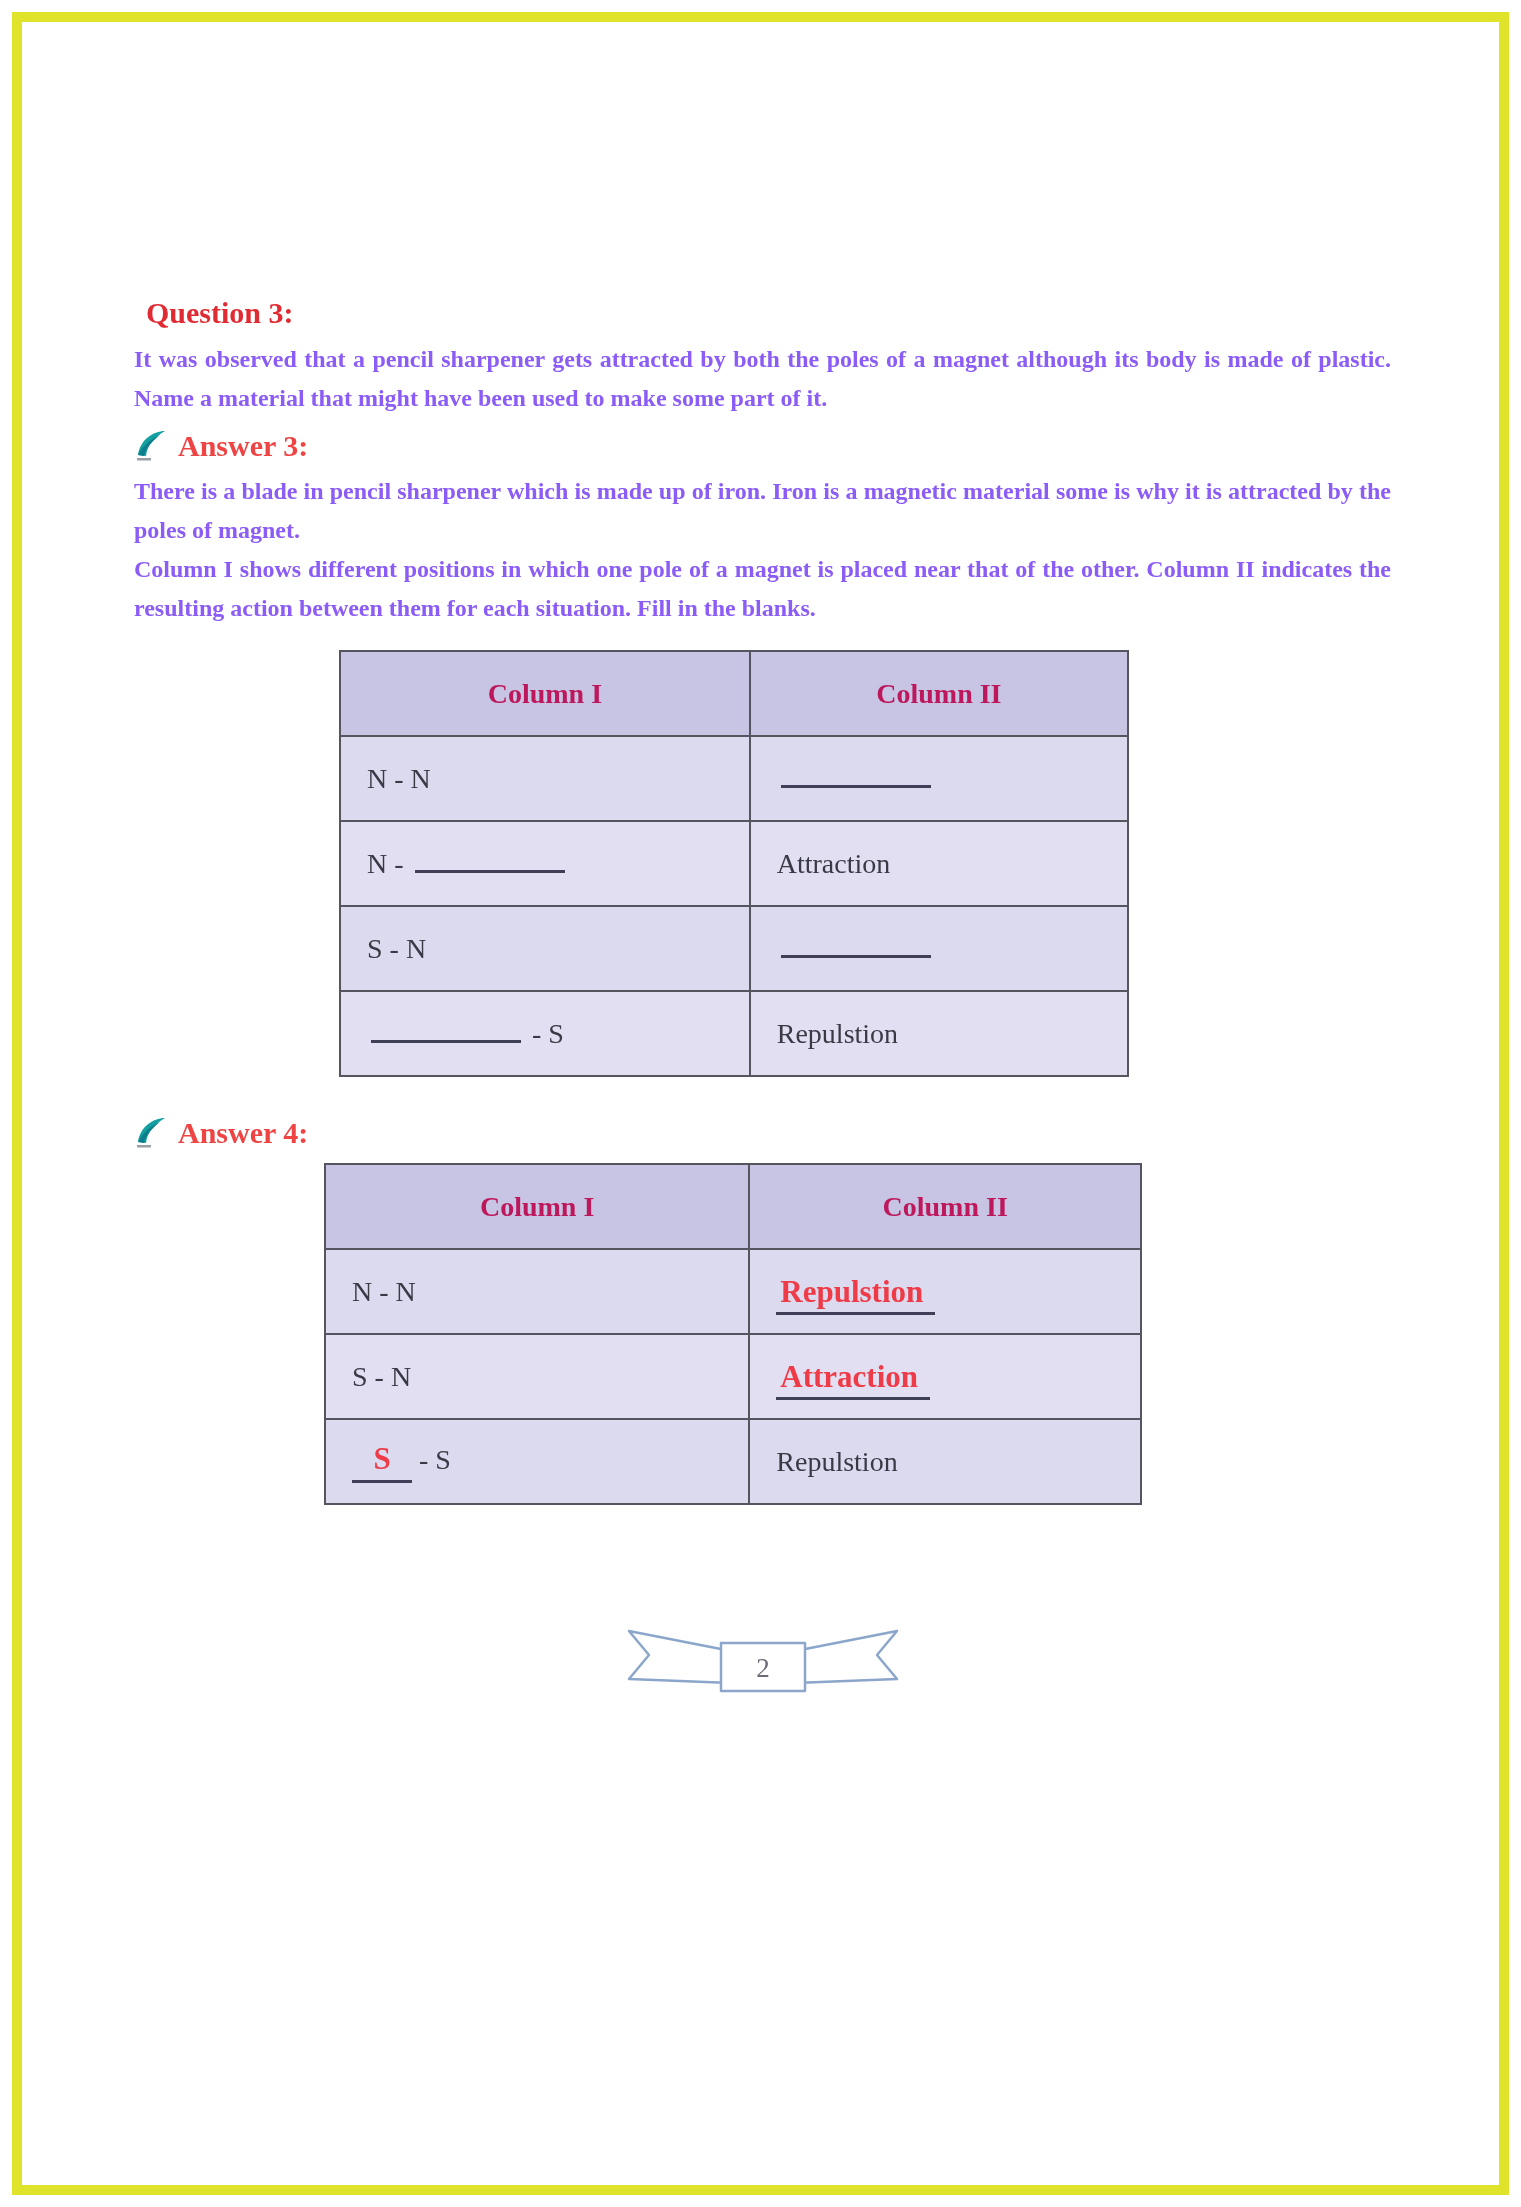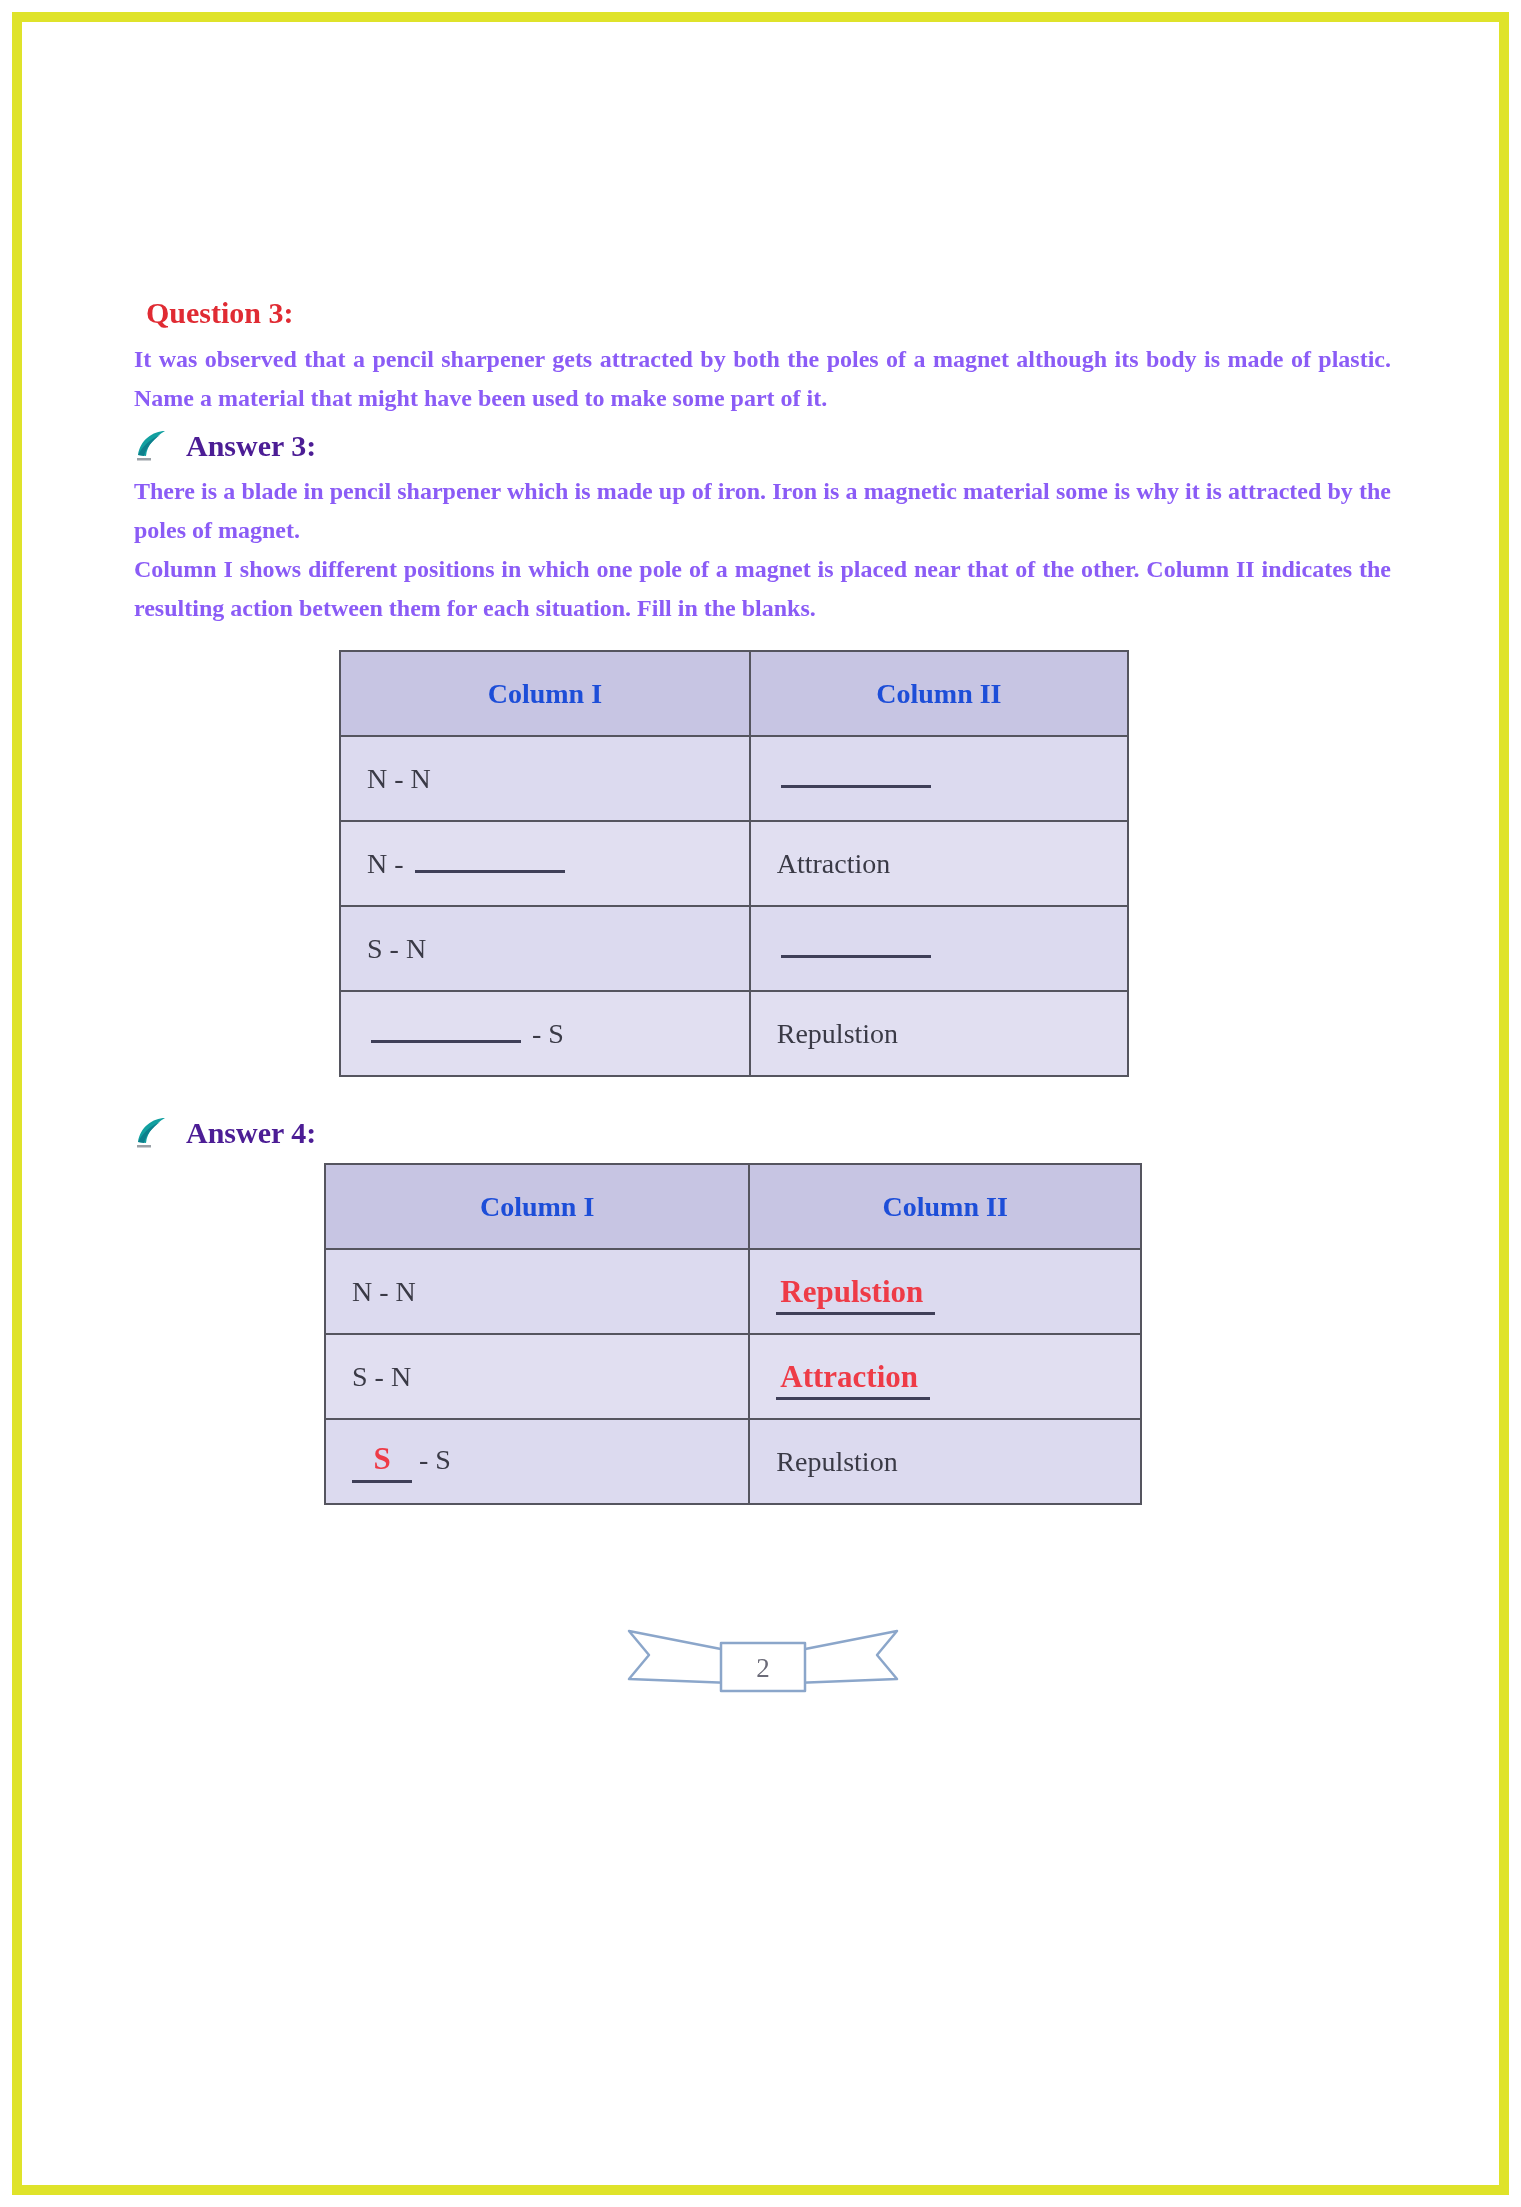--- a/index.html
+++ b/index.html
@@ -15,21 +15,21 @@
   .content {
     position:absolute; left:0; top:0; width:1521px; box-sizing:border-box;
     padding:296px 130px 0 134px;
   }
   h2 { font-weight:bold; }
   .q-heading {
     margin:0 12px 10px; font-size:30px; line-height:34px; color:#e02b33;
   }
   .q4-heading { margin:148px 0 12px; }
   .a-heading {
-    margin:8px; font-size:30px; line-height:34px; color:#4c1d95; display:inline-block;
+    margin:0; font-size:30px; line-height:34px; color:#ef4444; display:inline-block;
   }
   .body-text {
     margin:0; font-size:24px; line-height:39px; color:#8b5cf6;
     text-align:justify;
     font-weight:bold;
   }
   .q3-body { margin-bottom:8px; }
   .a3-body { margin:0; }
   .q4-body { margin-bottom:22px; }
   .answer-row { display:flex; align-items:center; gap:10px; margin:4px 0 6px; height:40px; }
@@ -41,21 +41,21 @@
     border-collapse:collapse; table-layout:fixed;
     background:#dcdaef;
   }
   .table-1 { margin-left:205px; width:790px; }
   .table-2 { margin-left:190px; width:818px; }
   .magnet-table th, .magnet-table td {
     border:2px solid #55555f; height:85px; vertical-align:middle;
     font-size:28px; color:#3a3a46; box-sizing:border-box;
   }
   .magnet-table th {
-    background:#c7c5e3; font-weight:bold; color:#1d4ed8; 
+    background:#c7c5e3; font-weight:bold; color:#be185d; 
   }
   .magnet-table td { padding-left:26px; background:#dcdaef; }
   .magnet-table tr:nth-child(even) td { background:#e1dff1; }
   .col-1 { width:52%; }
   .col-2 { width:48%; }
   .blank {
     display:inline-block; width:150px; height:16px;
     border-bottom:3px solid #3f3f58; margin:0 4px; vertical-align:baseline;
   }
   .red-answer {

